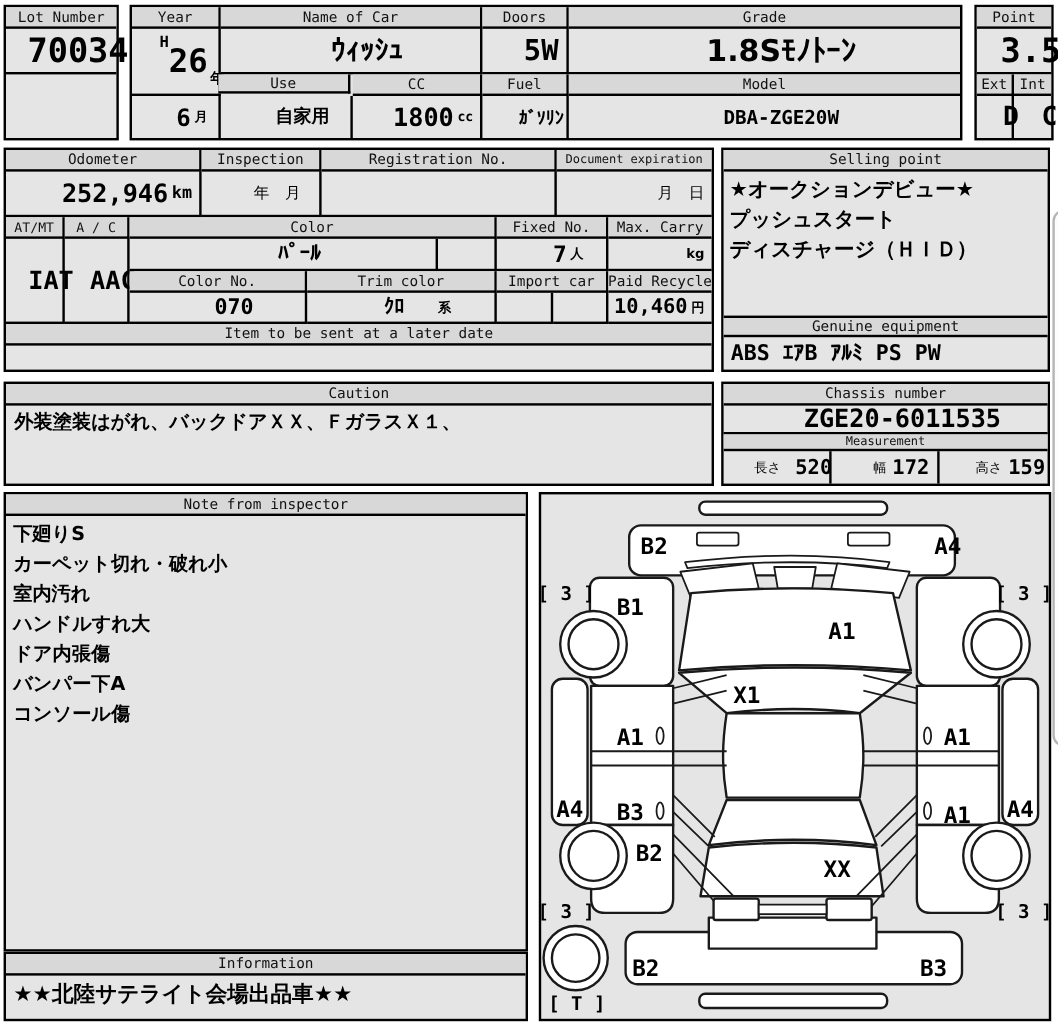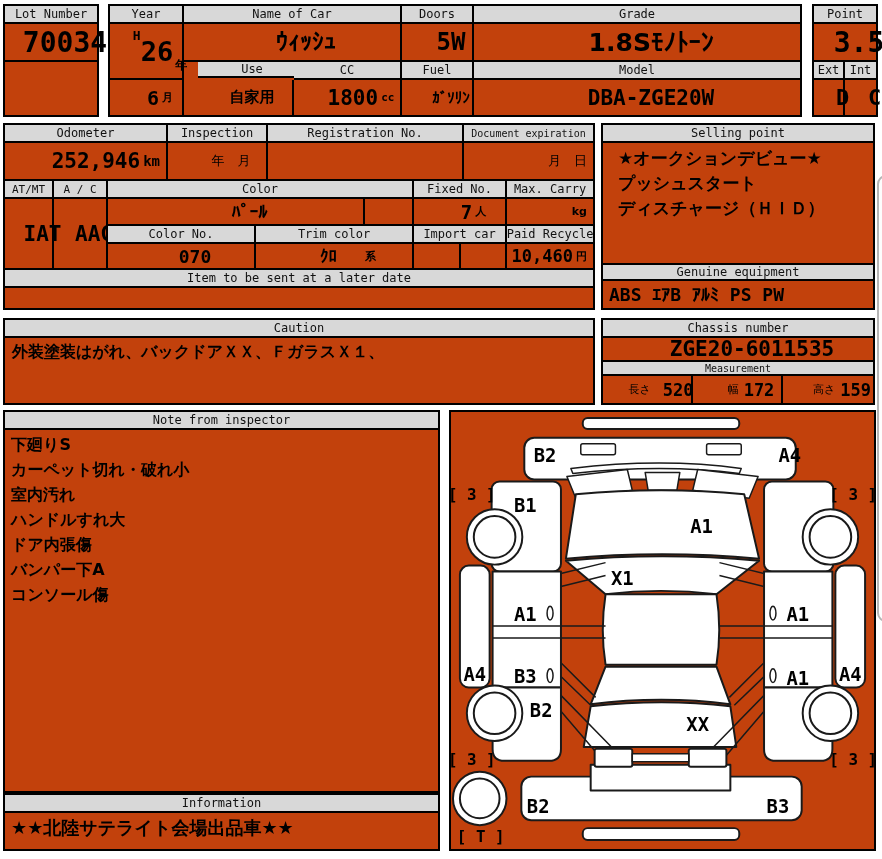--- a/index.html
+++ b/index.html
@@ -1,19 +1,19 @@
 <!DOCTYPE html>
 <html><head>
 <meta charset="utf-8">
 <style>
   * { box-sizing: border-box; margin: 0; padding: 0; }
   html,body { width:882px; height:859px; background:#fff; overflow:hidden; position:relative;
     font-family:"DejaVu Sans","Liberation Sans",sans-serif; color:#000; }
   .abs { position:absolute; }
-  .box { position:absolute; border:2px solid #000; background:#c2410c; }
+  .box { position:absolute; border:2px solid #000; background:#e5e5e5; }
   .h { position:absolute; background:#d8d8d8; display:flex; align-items:center; justify-content:center;
        font-family:"DejaVu Sans Mono","Liberation Mono",monospace; font-size:12px; color:#111;
        border-bottom:2px solid #000; white-space:nowrap; overflow:hidden; }
   .c { position:absolute; display:flex; align-items:center; justify-content:center; white-space:nowrap;padding-left:28px; }
   .br { border-right:2px solid #000; }
   .bb { border-bottom:2px solid #000; }
   .mono { font-family:"DejaVu Sans Mono","Liberation Mono",monospace; }
   .b { font-weight:bold; }
   .unit { font-size:11px; font-weight:bold; margin-left:3px; }
   .left { justify-content:flex-start; padding-left:6px; }
@@ -37,36 +37,36 @@
 
   <div class="c br bb" style="left:0;top:18px;width:74px;height:56px">
     <span class="mono b" style="font-size:13px;align-self:flex-start;margin-top:4px">H</span>
       <span class="mono b" style="font-size:27px">26</span>
       <span style="font-size:12px;font-weight:bold;align-self:flex-end;margin-bottom:4px;margin-left:2px">年</span>
   </div>
   <div class="c br bb b" style="left:74px;top:18px;width:218px;height:38px;font-size:24px">ｳｨｯｼｭ</div>
   <div class="c br bb mono b" style="left:292px;top:18px;width:72px;height:38px;font-size:24px">5W</div>
   <div class="c bb b" style="left:364px;top:18px;width:326px;height:38px;font-size:25px">1.8Sﾓﾉﾄｰﾝ</div>
 
-  <div class="h br" style="left:88px;top:56px;width:110px;height:16px">Use</div>
+  <div class="h br" style="left:72px;top:56px;width:110px;height:16px">Use</div>
   <div class="h br" style="left:184px;top:56px;width:108px;height:18px">CC</div>
   <div class="h br" style="left:292px;top:56px;width:72px;height:18px">Fuel</div>
   <div class="h" style="left:364px;top:56px;width:326px;height:18px">Model</div>
 
   <div class="c br" style="left:0;top:74px;width:74px;height:35px">
     <span class="mono b" style="font-size:20px">6</span>
       <span class="unit">月</span>
   </div>
   <div class="c br b" style="left:74px;top:74px;width:110px;height:35px;font-size:15px">自家用</div>
   <div class="c br" style="left:184px;top:74px;width:108px;height:35px">
     <span class="mono b" style="font-size:21px">1800</span>
       <span class="unit mono">cc</span>
   </div>
   <div class="c br b" style="left:292px;top:74px;width:72px;height:35px;font-size:15px">ｶﾞｿﾘﾝ</div>
-  <div class="c mono b" style="left:364px;top:74px;width:326px;height:35px;font-size:21px">DBA-ZGE20W</div>
+  <div class="c mono b" style="left:364px;top:74px;width:326px;height:35px;font-size:16px">DBA-ZGE20W</div>
 </div>
 
 <div class="box" style="left:812px;top:4px;width:66px;height:113px">
   <div class="h" style="left:0;top:0;width:62px;height:18px">Point</div>
   <div class="c bb mono b" style="left:0;top:18px;width:62px;height:38px;font-size:28px">3.5</div>
   <div class="h br" style="left:0;top:56px;width:31px;height:18px">Ext</div>
   <div class="h" style="left:31px;top:56px;width:31px;height:18px">Int</div>
   <div class="c br mono b" style="left:0;top:74px;width:31px;height:35px;font-size:22px">D</div>
   <div class="c mono b" style="left:31px;top:74px;width:31px;height:35px;font-size:22px">C</div>
 </div>
@@ -117,21 +117,21 @@
     <span class="mono b" style="font-size:17px">10,460</span>
       <span class="unit">円</span>
   </div>
 
   <div class="h" style="left:0;top:145px;width:588px;height:18px">Item to be sent at a later date</div>
   <div class="c" style="left:0;top:163px;width:588px;height:20px"></div>
 </div>
 
 <div class="box" style="left:601px;top:123px;width:274px;height:187px">
   <div class="h" style="left:0;top:0;width:270px;height:18px">Selling point</div>
-  <div class="abs lines" style="left:0;top:18px;width:270px;height:120px;padding:3px 15px">
+  <div class="abs lines" style="left:0;top:18px;width:270px;height:120px;padding:3px 5px">
     <div style="font-size:17px">★オークションデビュー★</div>
     <div style="font-size:17px">プッシュスタート</div>
     <div style="font-size:17px">ディスチャージ（ＨＩＤ）</div>
   </div>
   <div class="h" style="left:0;top:138px;width:270px;height:18px;border-top:2px solid #000">Genuine equipment</div>
   <div class="c left mono b" style="left:0;top:156px;width:270px;height:27px;font-size:18px">ABS ｴｱB ｱﾙﾐ PS PW</div>
 </div>
 
 <div class="box" style="left:3px;top:318px;width:592px;height:87px">
   <div class="h" style="left:0;top:0;width:588px;height:18px">Caution</div>

